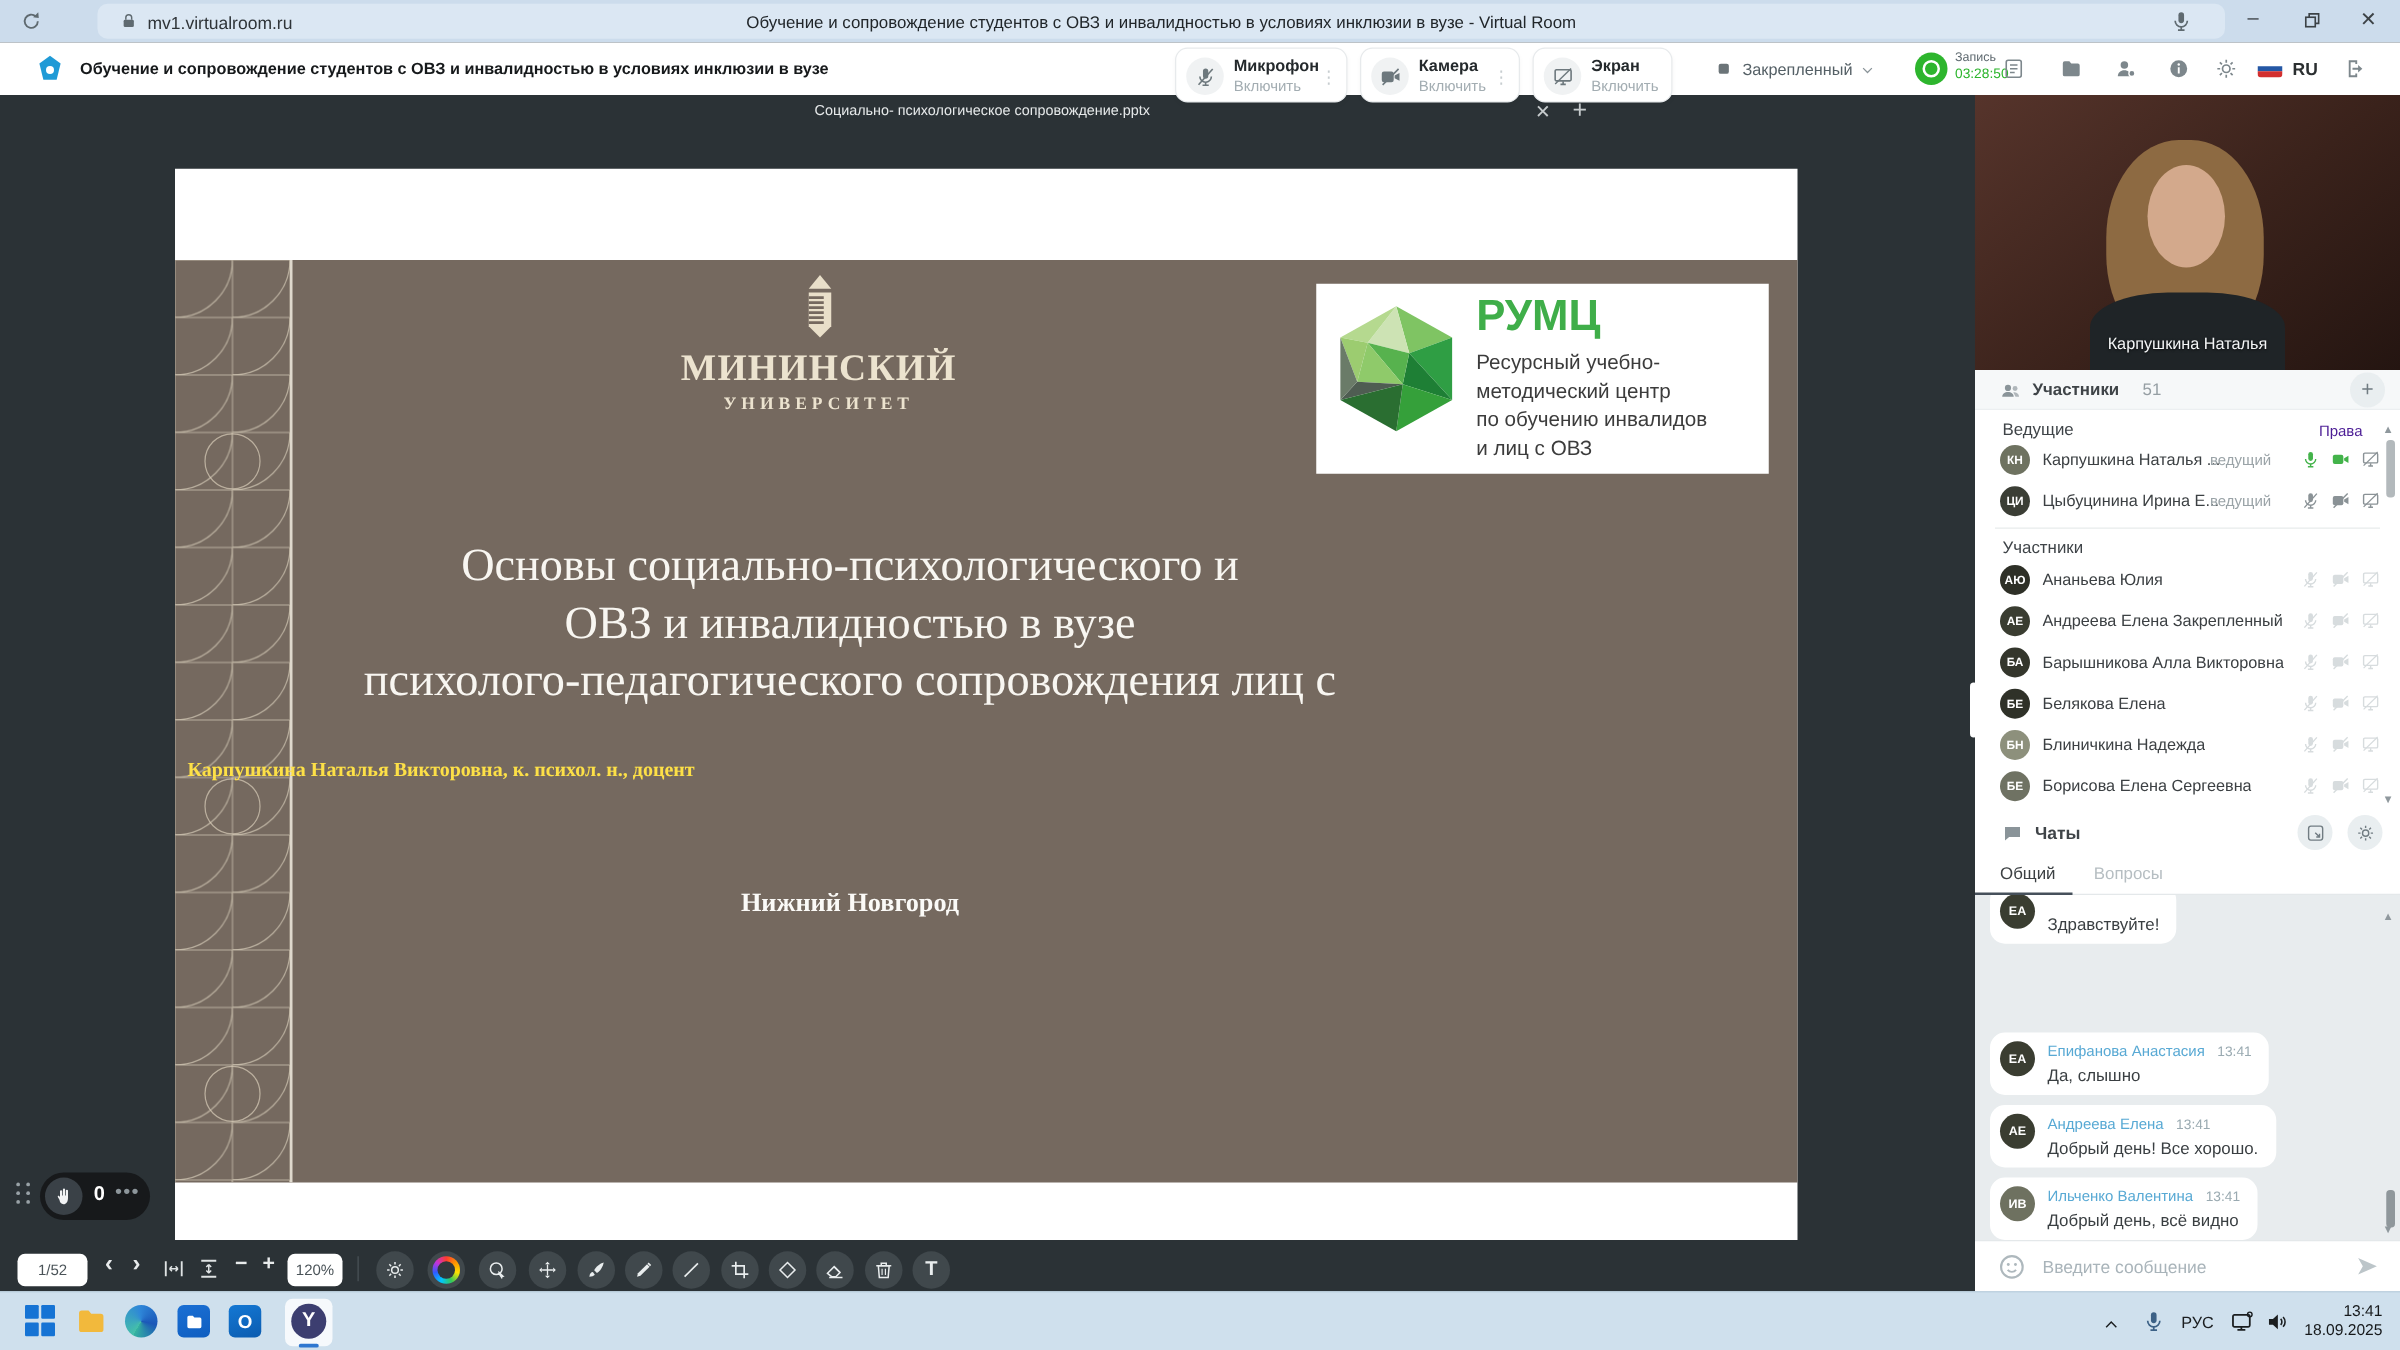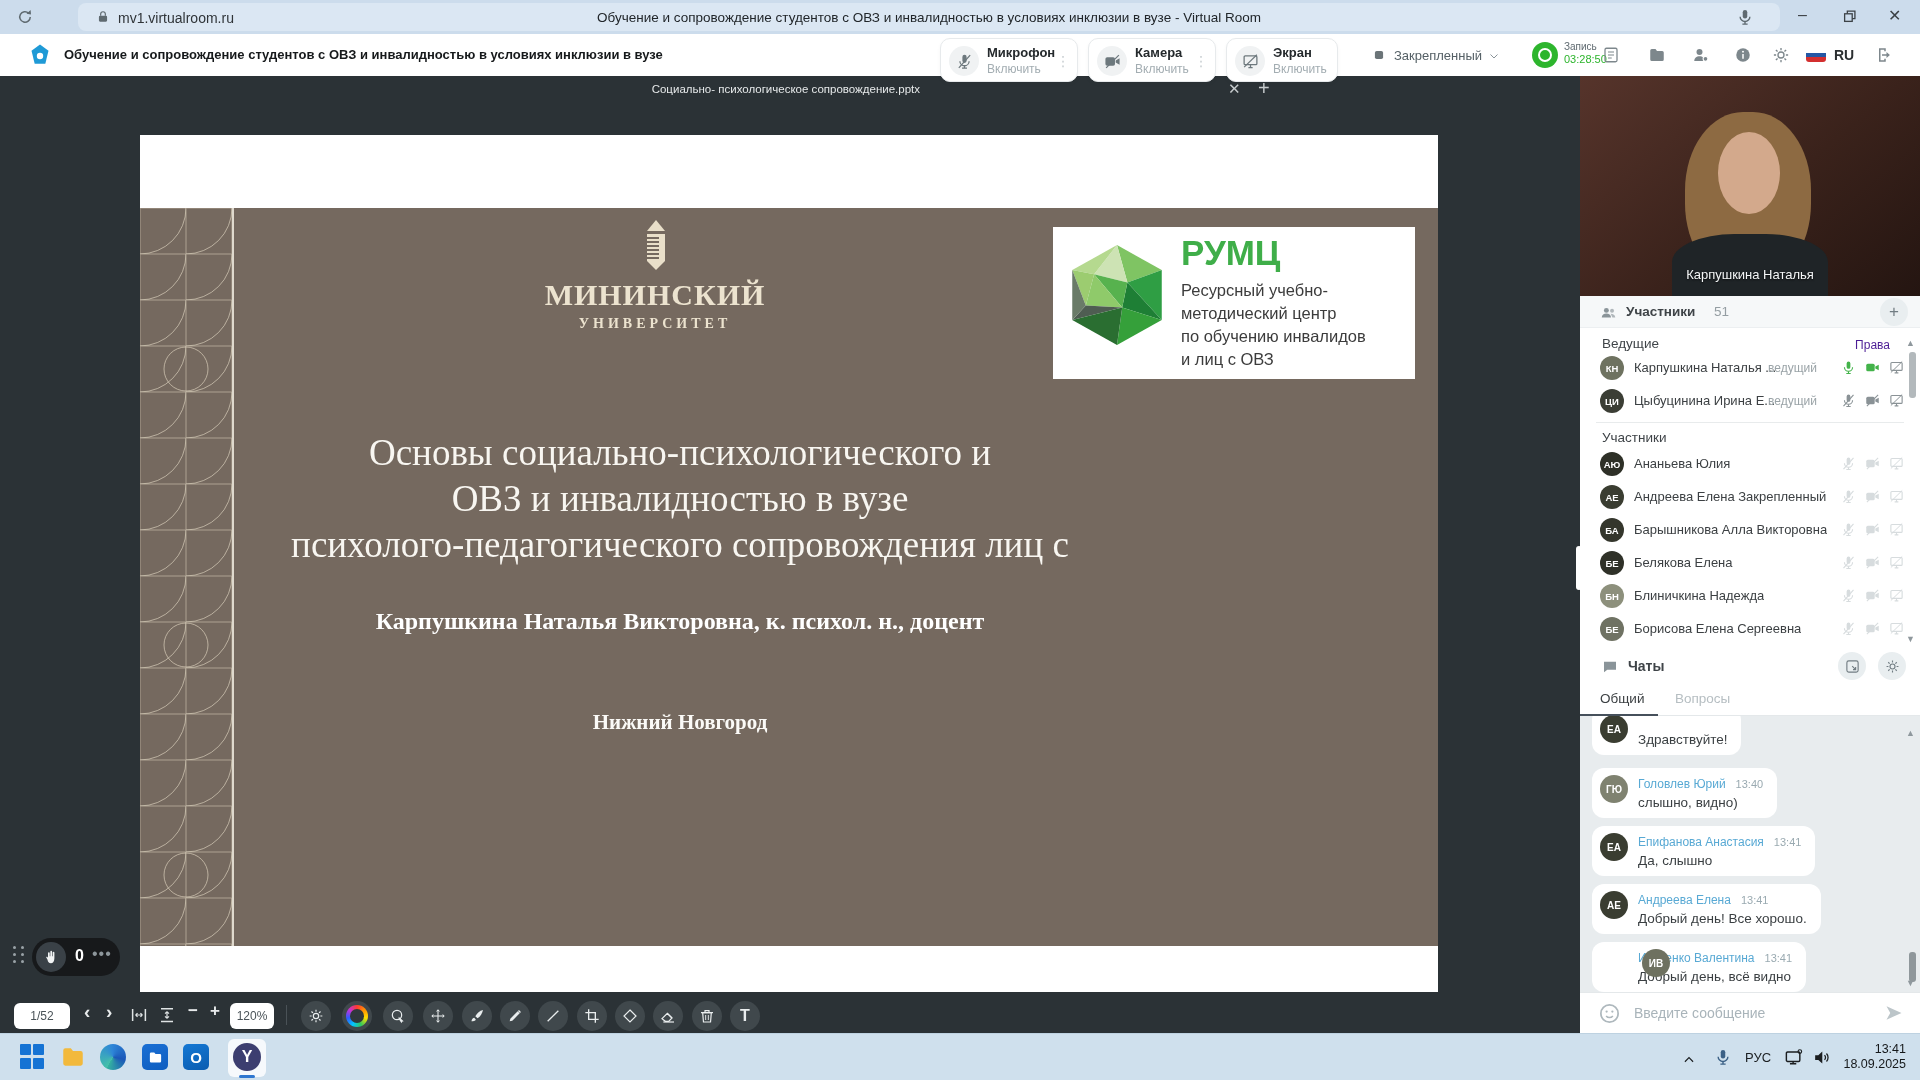--- a/index.html
+++ b/index.html
@@ -27,21 +27,21 @@
   #stage .filename{position:absolute;left:320px;top:7px;width:600px;text-align:right;font-size:11.5px;color:#e6e9ea;white-space:nowrap}
   #page{position:absolute;left:140px;top:59px;width:1298px;height:857px;background:#fff}
   #slide{position:absolute;left:0;top:73px;width:1298px;height:738px;background:#75695f;overflow:hidden;font-family:"Liberation Serif",serif}
   #slide .vline{position:absolute;left:92px;top:0;width:2px;height:738px;background:#f2ede1;opacity:.85}
   #slide .univ-name{position:absolute;left:390px;top:70px;width:250px;text-align:center;font-size:30px;font-weight:bold;letter-spacing:1px;color:#ece3cf}
   #slide .univ-sub{position:absolute;left:390px;top:108px;width:250px;text-align:center;font-size:14px;font-weight:bold;letter-spacing:4px;color:#ece3cf}
   #rumc{position:absolute;left:913px;top:19px;width:362px;height:152px;background:#fff}
   #rumc .abbr{position:absolute;left:128px;top:6px;font-size:35px;font-weight:bold;color:#3fae49}
   #rumc .line{position:absolute;left:128px;font-size:16.5px;color:#3c3c3c;white-space:nowrap}
   #slide .stitle{position:absolute;left:10px;top:222px;width:1060px;text-align:center;font-size:37px;line-height:46px;color:#f8f6f1}
-  #slide .sauthor{position:absolute;left:10px;top:400px;width:1060px;text-align:center;font-size:24px;font-weight:bold;color:#ffffff}
+  #slide .sauthor{position:absolute;left:10px;top:400px;width:1060px;text-align:left;font-size:16px;font-weight:bold;color:#fde047}
   #slide .scity{position:absolute;left:10px;top:502px;width:1060px;text-align:center;font-size:21px;font-weight:bold;color:#fbfaf7}
   
   #drag-dots{position:absolute;left:13px;top:870px;display:grid;grid-template-columns:repeat(2,4px);grid-gap:4px}
   #drag-dots span{width:3px;height:3px;border-radius:50%;background:#99a2a7}
   #hand-pill{position:absolute;left:32px;top:862px;width:88px;height:38px;background:#17191b;border-radius:19px}
   #hand-pill .hcirc{position:absolute;left:4px;top:4px;width:30px;height:30px;border-radius:50%;background:#3a4147;color:#f2f4f5;display:flex;align-items:center;justify-content:center}
   #hand-pill .hcount{position:absolute;left:43px;top:9px;font-size:16px;font-weight:bold;color:#fff}
   #hand-pill .hmore{position:absolute;left:60px;top:7px;font-size:16px;color:#8d969b;letter-spacing:1px}
   
   .tpill{position:absolute;top:927px;height:26px;background:#fff;border-radius:6px;text-align:center;font-size:12px;color:#4a5358;line-height:26px}
@@ -699,37 +699,32 @@
         <span class="tab1">Общий</span>
         <span class="tab1u"></span>
         <span class="tab2">Вопросы</span>
       </div>
 
       <div id="cmsgs">
         <div class="msg" style="top:-8px">
           <span class="mav" style="background: rgb(58, 61, 49);">ЕА</span>
           <div class="mtext" style="margin-top:18px">Здравствуйте!</div>
         </div>
-        <div class="msg" style="top:52px">
-          <span class="mav" style="background: rgb(127, 130, 112);">ГЮ</span>
-          <div><span class="mname">Головлев Юрий</span><span class="mtime">13:40</span></div>
-          <div class="mtext">слышно, видно)</div>
-        </div>
         <div class="msg" style="top:110px">
           <span class="mav" style="background: rgb(58, 61, 49);">ЕА</span>
           <div><span class="mname">Епифанова Анастасия</span><span class="mtime">13:41</span></div>
           <div class="mtext">Да, слышно</div>
         </div>
         <div class="msg" style="top:168px">
           <span class="mav" style="background: rgb(58, 61, 49);">АЕ</span>
           <div><span class="mname">Андреева Елена</span><span class="mtime">13:41</span></div>
           <div class="mtext">Добрый день! Все хорошо.</div>
         </div>
         <div class="msg" style="top:226px">
-          <span class="mav" style="background: rgb(110, 113, 96); margin-left: 42px;">ИВ</span>
+          <span class="mav" style="background: rgb(110, 113, 96);">ИВ</span>
           <div><span class="mname">Ильченко Валентина</span><span class="mtime">13:41</span></div>
           <div class="mtext">Добрый день, всё видно</div>
         </div>
         <span class="sbar-up" style="top:12px">▲</span>
         <div class="sbar-thumb" style="top:236px;height:30px;background:#8f979b"></div>
         <span class="sbar-down" style="top:262px">▼</span>
       </div>
 
       <div id="cinput">
         <svg class="i abs" style="left:18px;top:9px;width:23px;height:23px;color:#aeb8bd">

